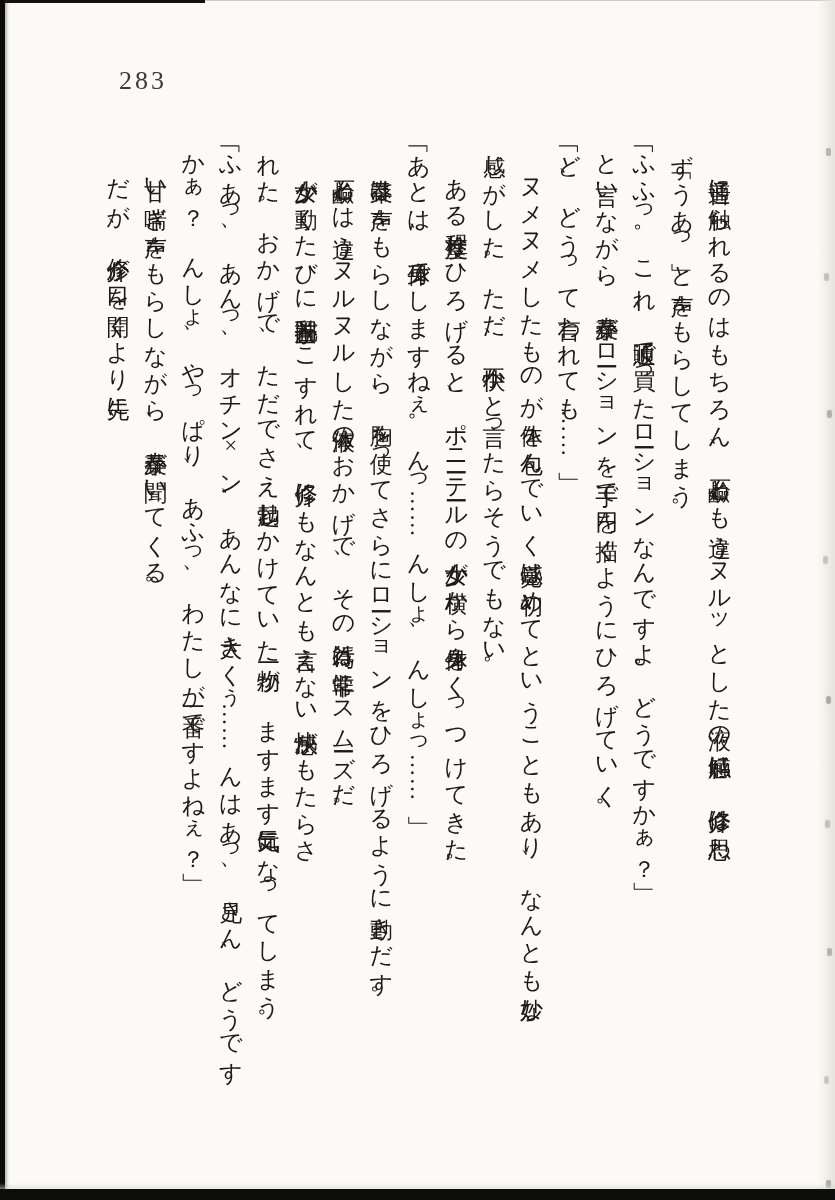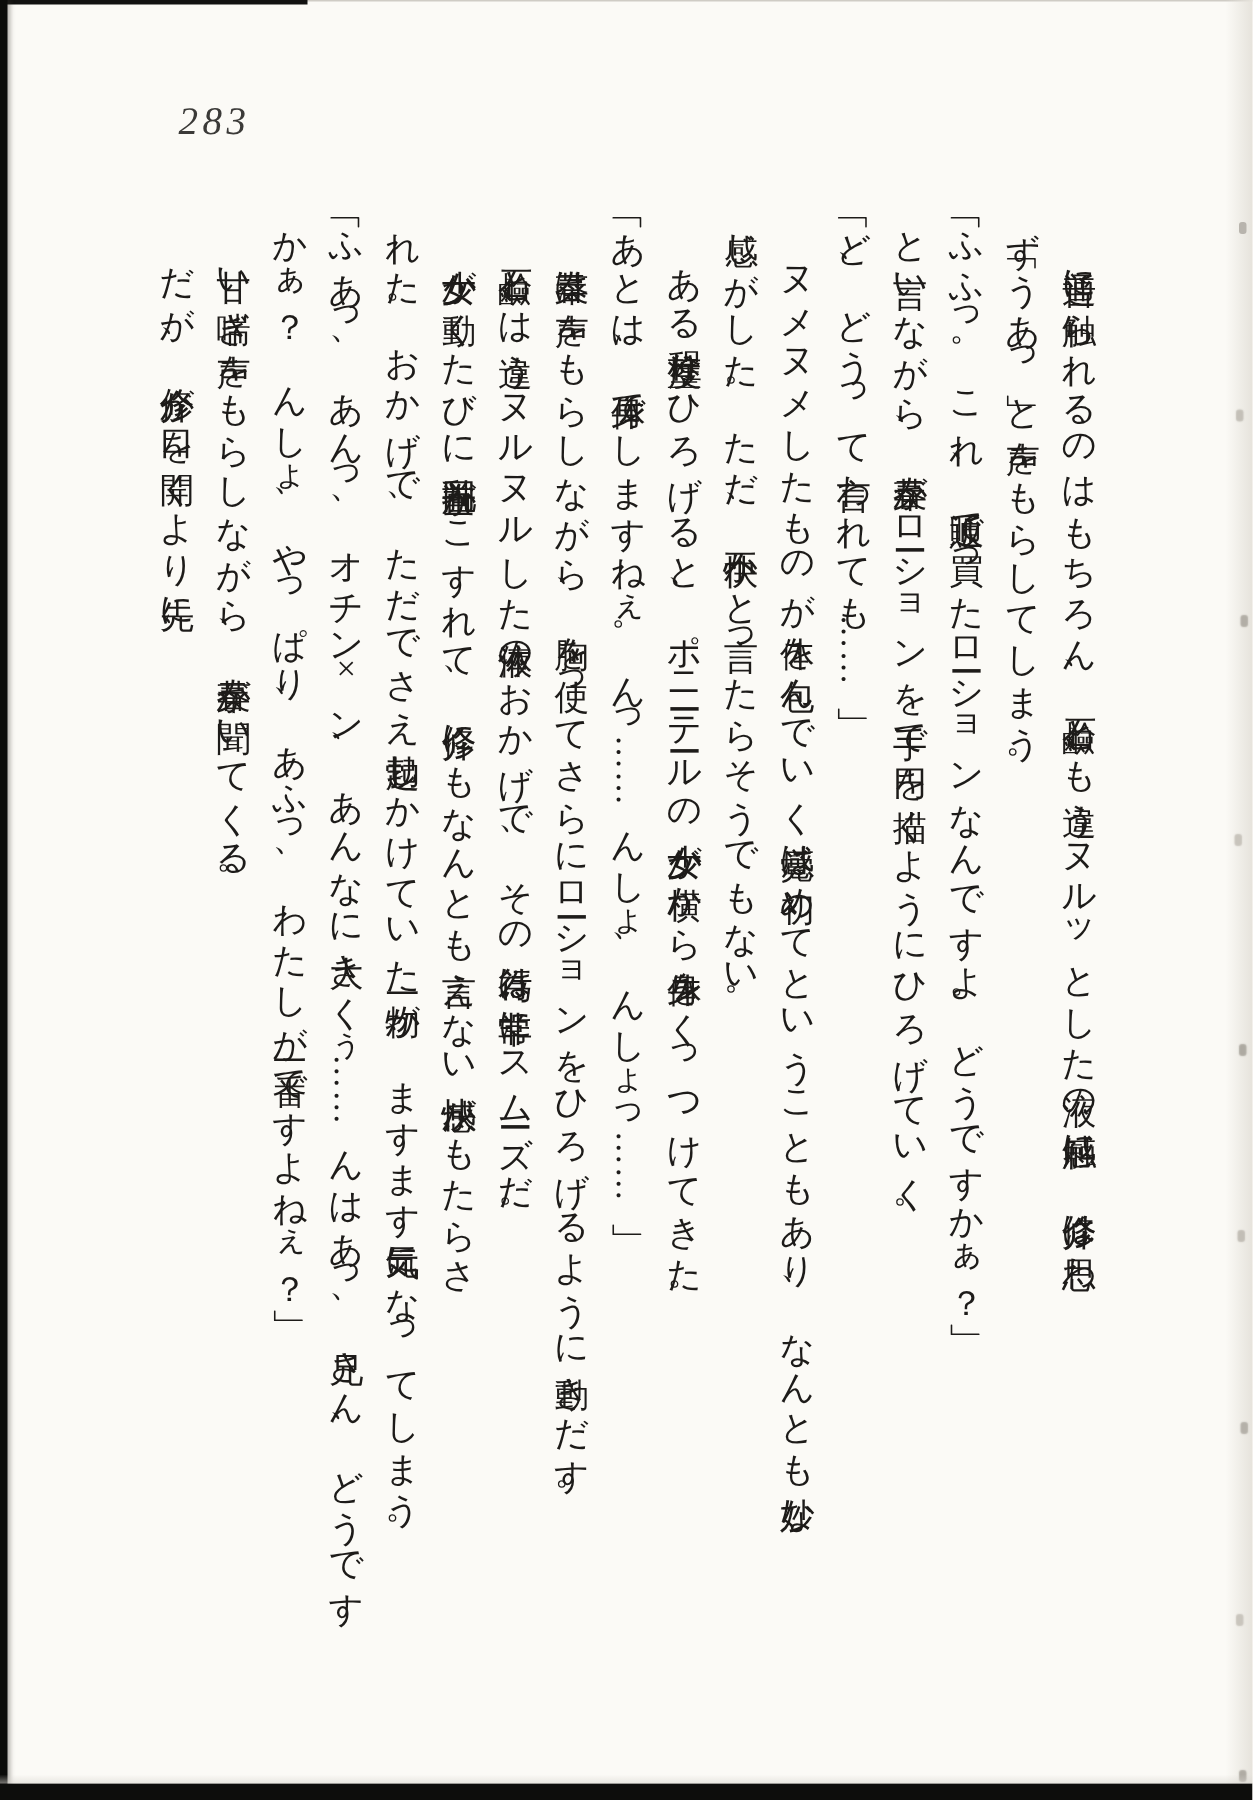--- a/index.html
+++ b/index.html
@@ -48,21 +48,20 @@
        1px 262px 1px #b2aea6,
       -3px 408px 1px #c8c4bc,
        0px 548px 1px #aeaaa2,
       -1px 672px 1px #c2beb6,
        1px 800px 1px #b5b1a9,
       -2px 928px 1px #c9c5bd,
        0px 1032px 1px #b0aca4;
   }
   .page-number{
     position:absolute;left:119px;top:66px;
-    font-style:italic;
     font-size:26px;
     letter-spacing:3px;
     color:#3b3a38;
   }
   
   .text-area{
     position:absolute;
     top:138px;
     right:97px;
     height:944px;

